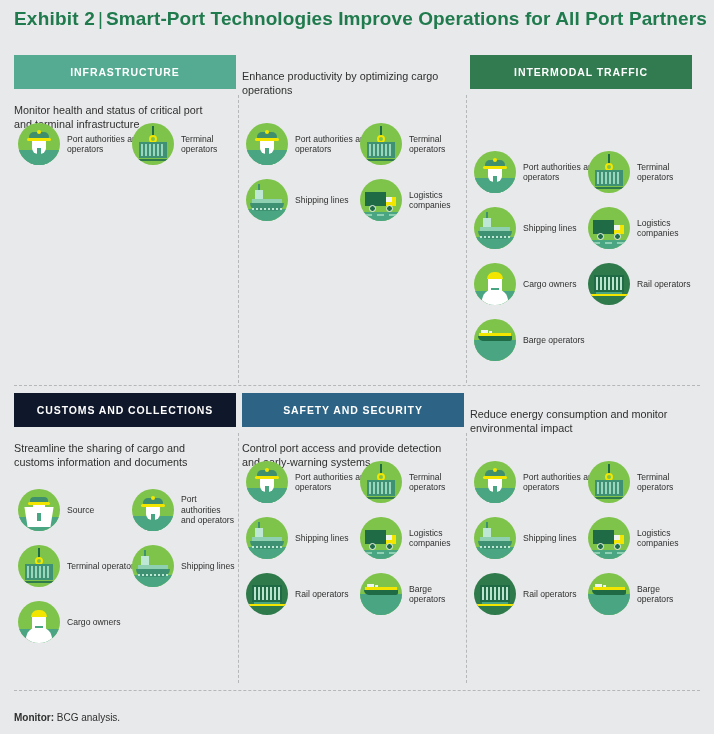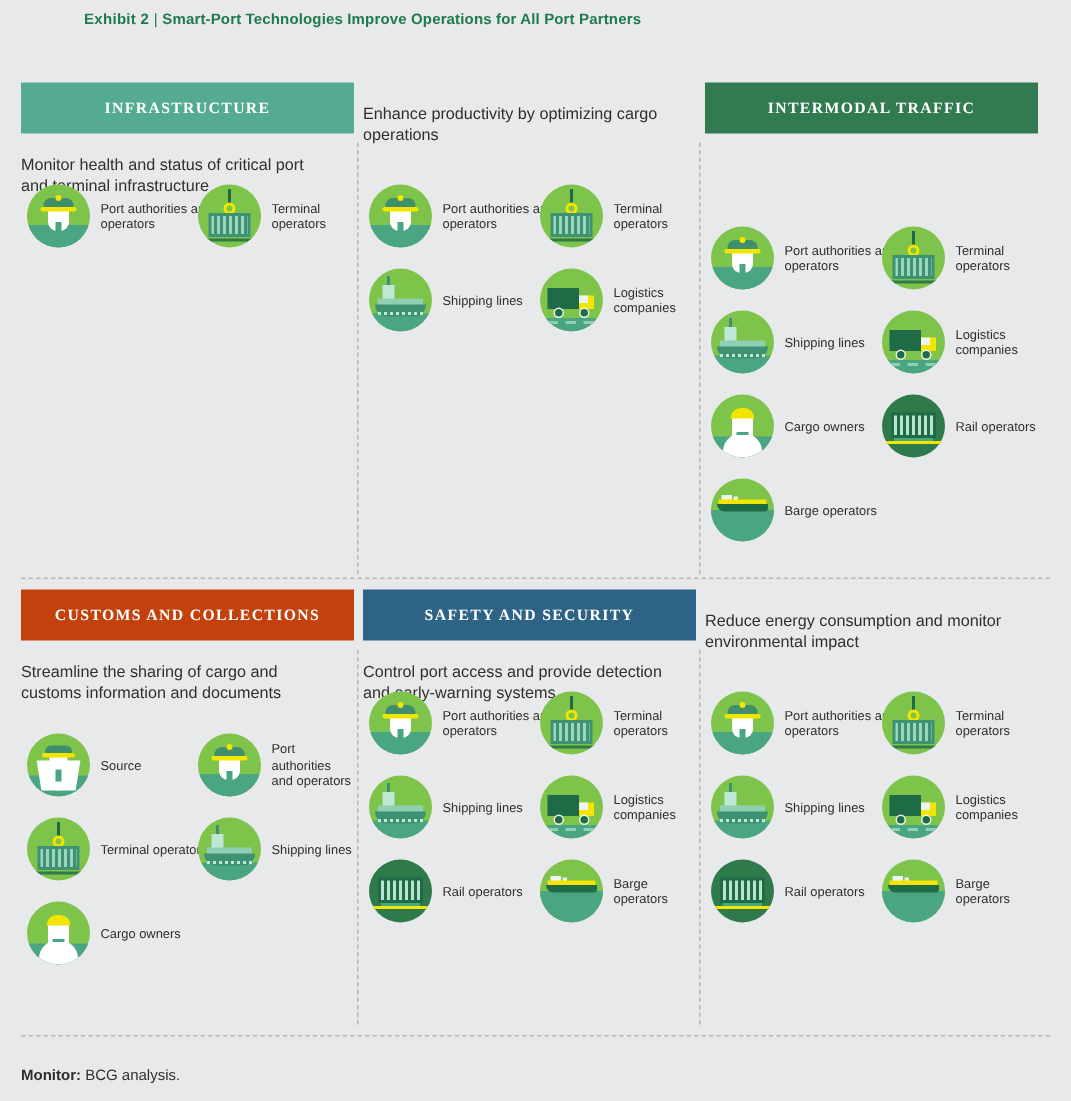--- a/index.html
+++ b/index.html
@@ -14,22 +14,22 @@
   #exhibit{
     position:absolute; left:0; top:0; width:714px; height:734px;
     background:#e8e9ea;
   }
 
   
   .title-bar{
     position:absolute; left:14px; top:8px; right:14px; height:26px;
   }
   .title-text{
-    font-size:10px; font-weight:bold; color:#1f7a4d;
-    letter-spacing:0.1px; white-space:nowrap;margin-left:42px;
+    font-size:19px; font-weight:bold; color:#1f7a4d;
+    letter-spacing:0.1px; white-space:nowrap;
   }
   .title-text .exh{ letter-spacing:0.2px; }
   .title-text .sep{ color:#1f7a4d; font-weight:normal; padding:0 3px;}
 
   
   .grid{
     position:absolute; left:14px; top:55px; width:686px; height:630px;
   }
   .row{ position:relative; width:686px; }
   .row-1{ height:330px; }
@@ -42,21 +42,21 @@
   .col-1{ left:228px; }
   .col-2{ left:456px; }
 
   .band{
     height:34px; width:100%;
     display:flex; align-items:center; justify-content:center;
     box-sizing:border-box;
   }
   .band-label{
     color:#ffffff; font-size:10.5px; font-weight:bold;
-    letter-spacing:0.9px; text-align:center; white-space:nowrap;font-family:Liberation Serif, serif;
+    letter-spacing:0.9px; text-align:center; white-space:nowrap;
   }
 
   .desc{
     margin-top:14px;
     font-size:10.8px; line-height:14.2px; color:#2f2f2f;
     width:208px;
   }
 
   
   .vsep{
@@ -514,21 +514,21 @@
       </div>
     </div>
 
     <div class="hsep hsep-mid"></div>
 
     <div class="row row-2">
       <div class="vsep vsep-a"></div>
       <div class="vsep vsep-b"></div>
 
       <div class="col col-0">
-        <div class="band" style="background:#c2410c">
+        <div class="band" style="background:#0f172a">
           <span class="band-label">CUSTOMS AND COLLECTIONS</span>
         </div>
         <div class="desc">Streamline the sharing of cargo and customs information and documents</div>
         <div class="icons icons-r2">
           <div class="icon-row">
             <div class="ic ic-a">
               <span class="circ g-customs">
                 <i class="body"></i>
                   <i class="coat-l"></i>
                   <i class="coat-r"></i>

